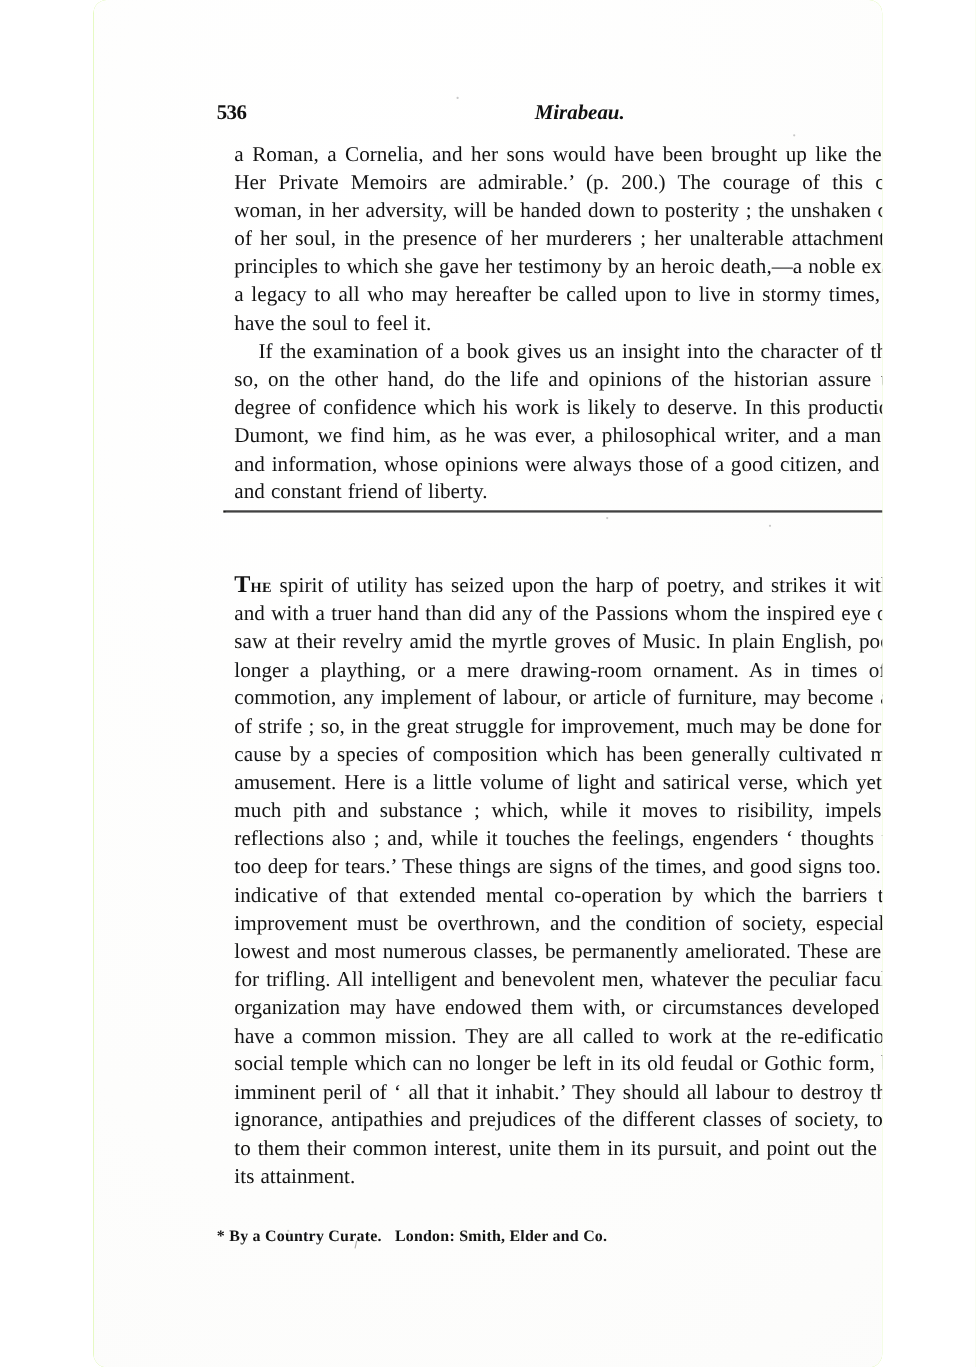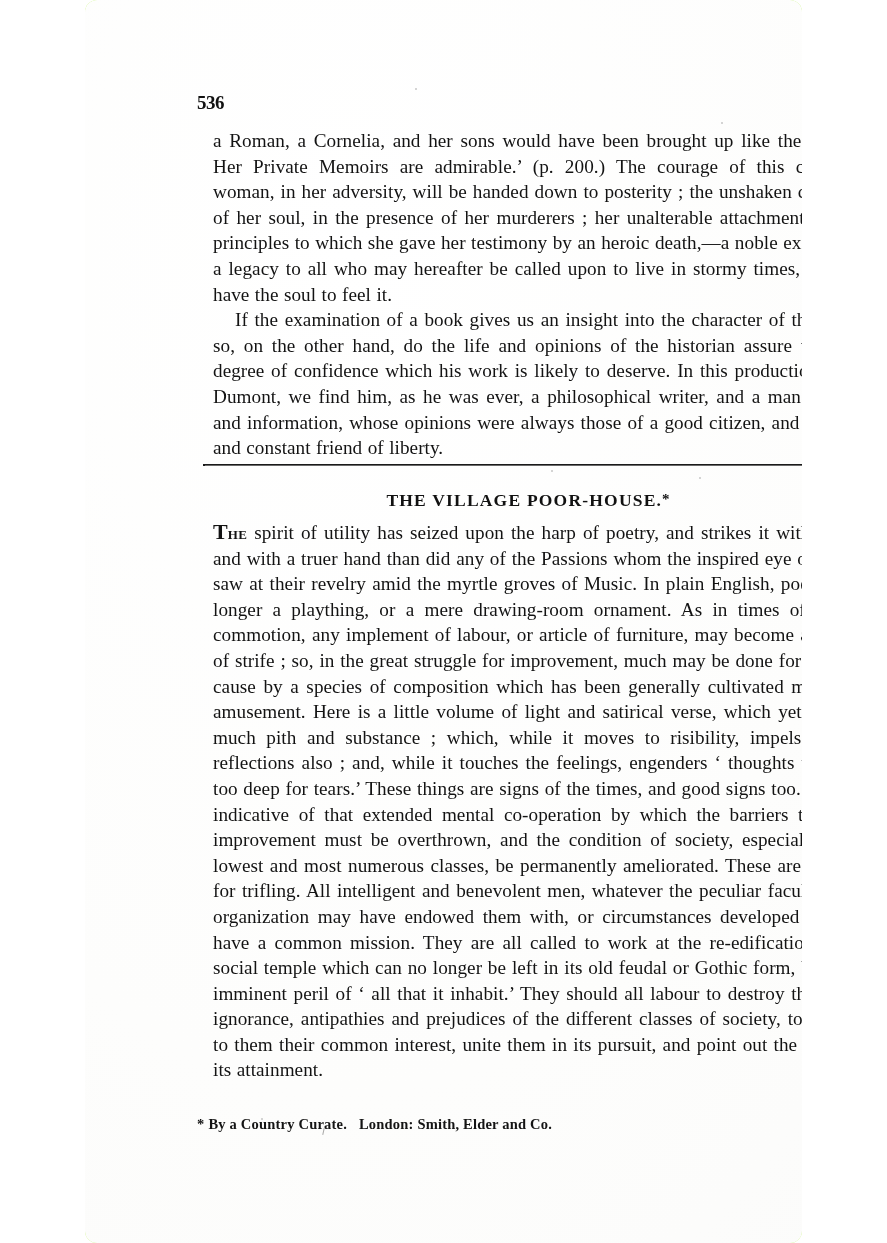--- a/index.html
+++ b/index.html
@@ -164,32 +164,30 @@
   }
 </style>
 </head>
 <body>
 
 <div class="page">
   <div class="sheet"></div>
 
   <div class="running-head">
     <span class="folio">536</span>
+    <span class="head-title">Mirabeau.</span>
   </div>
 
   <div class="textblock" id="article-one">
     <p>a Roman, a Cornelia, and her sons would have been brought up like the Gracchi. Her Private Memoirs are admirable.’ (p. 200.) The courage of this celebrated woman, in her adversity, will be handed down to posterity ; the unshaken constancy of her soul, in the presence of her murderers ; her unalterable attachment to those principles to which she gave her testimony by an heroic death,—a noble example, as a legacy to all who may hereafter be called upon to live in stormy times, and who have the soul to feel it.</p>
     <p class="p-indent">If the examination of a book gives us an insight into the character of the author, so, on the other hand, do the life and opinions of the historian assure us of the degree of confidence which his work is likely to deserve. In this production of Mr. Dumont, we find him, as he was ever, a philosophical writer, and a man of talent and information, whose opinions were always those of a good citizen, and a sincere and constant friend of liberty.</p>
   </div>
 
   <div class="rule"></div>
 
-  <div class="section-heading">
-    <span>THE VILLAGE POOR-HOUSE.</span><span class="fn-mark">*</span>
-  </div>
 
   <div class="textblock" id="article-two">
     <p><span class="dropcap-lead">T</span><span class="smallcaps">he</span><span> spirit of utility has seized upon the harp of poetry, and strikes it with as bold and with a truer hand than did any of the Passions whom the inspired eye of Collins saw at their revelry amid the myrtle groves of Music. In plain English, poetry is no longer a plaything, or a mere drawing-room ornament. As in times of popular commotion, any implement of labour, or article of furniture, may become a weapon of strife ; so, in the great struggle for improvement, much may be done for the good cause by a species of composition which has been generally cultivated merely for amusement. Here is a little volume of light and satirical verse, which yet has in it much pith and substance ; which, while it moves to risibility, impels to stern reflections also ; and, while it touches the feelings, engenders ‘ thoughts which lie too deep for tears.’ These things are signs of the times, and good signs too. They are indicative of that extended mental co-operation by which the barriers to human improvement must be overthrown, and the condition of society, especially in the lowest and most numerous classes, be permanently ameliorated. These are no times for trifling. All intelligent and benevolent men, whatever the peculiar faculty which organization may have endowed them with, or circumstances developed in them, have a common mission. They are all called to work at the re-edification of that social temple which can no longer be left in its old feudal or Gothic form, but at the imminent peril of ‘ all that it inhabit.’ They should all labour to destroy the mutual ignorance, antipathies and prejudices of the different classes of society, to discover to them their common interest, unite them in its pursuit, and point out the means of its attainment.</span></p>
   </div>
 
   <div class="footnote">
     <span class="fn-star">*</span><span>By a Country Curate.</span><span class="fn-gap"></span><span>London: Smith, Elder and Co.</span>
   </div>
 
   <div class="speckle" style="left:330px; top:88px; width:2px; height:2px;"></div>

